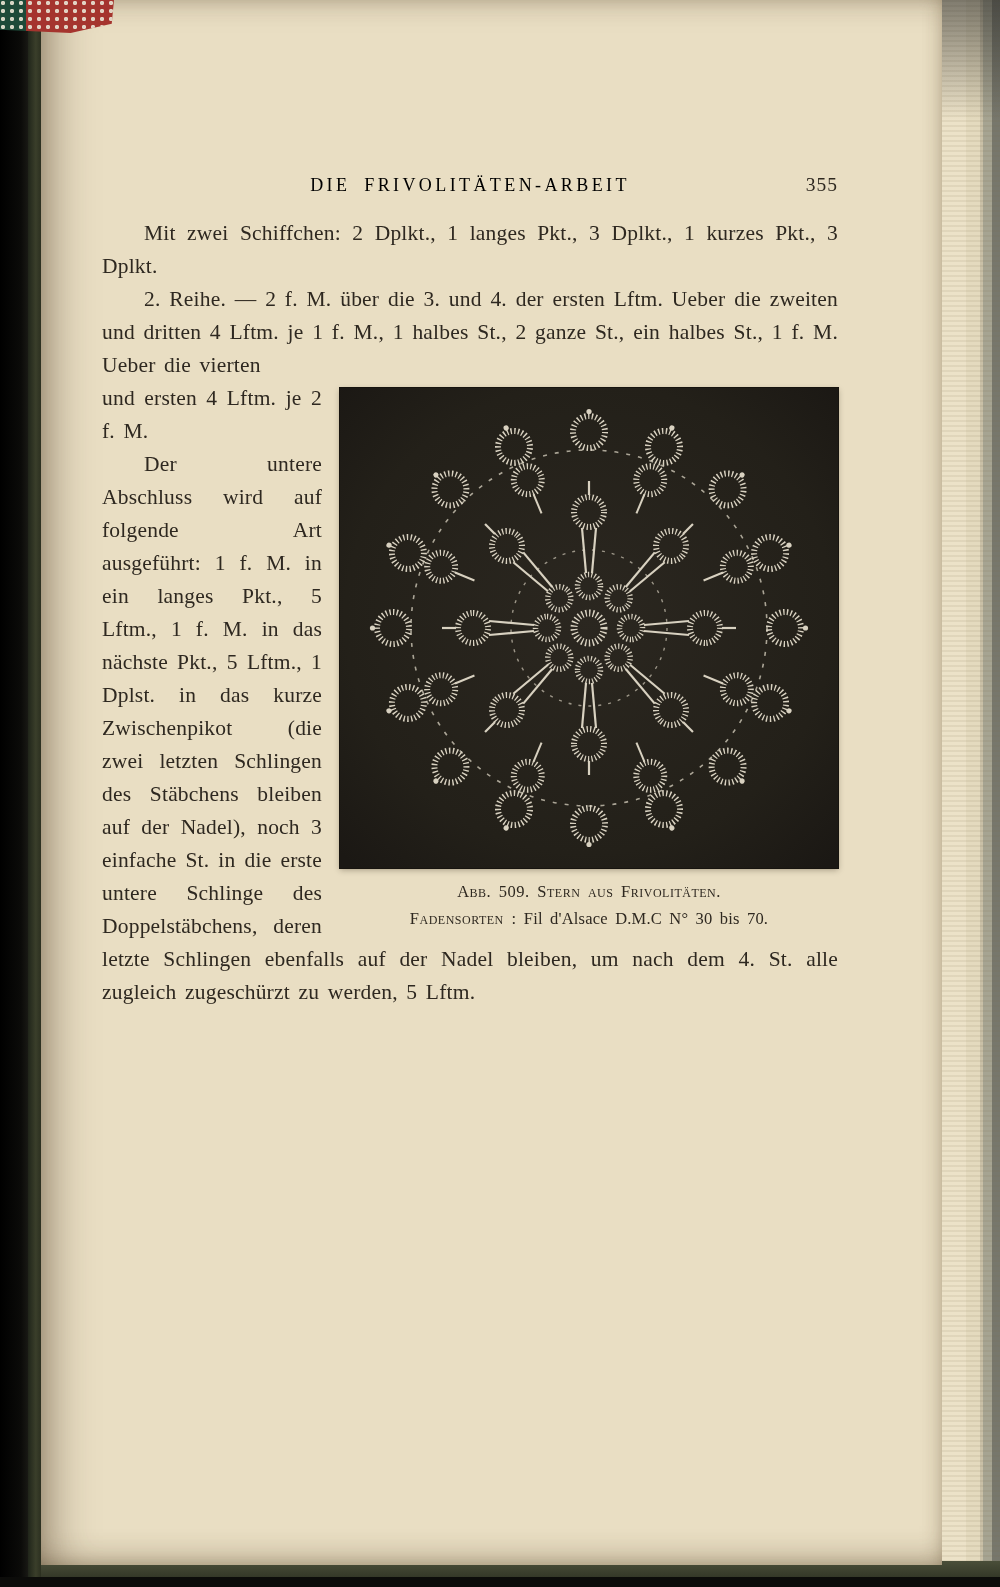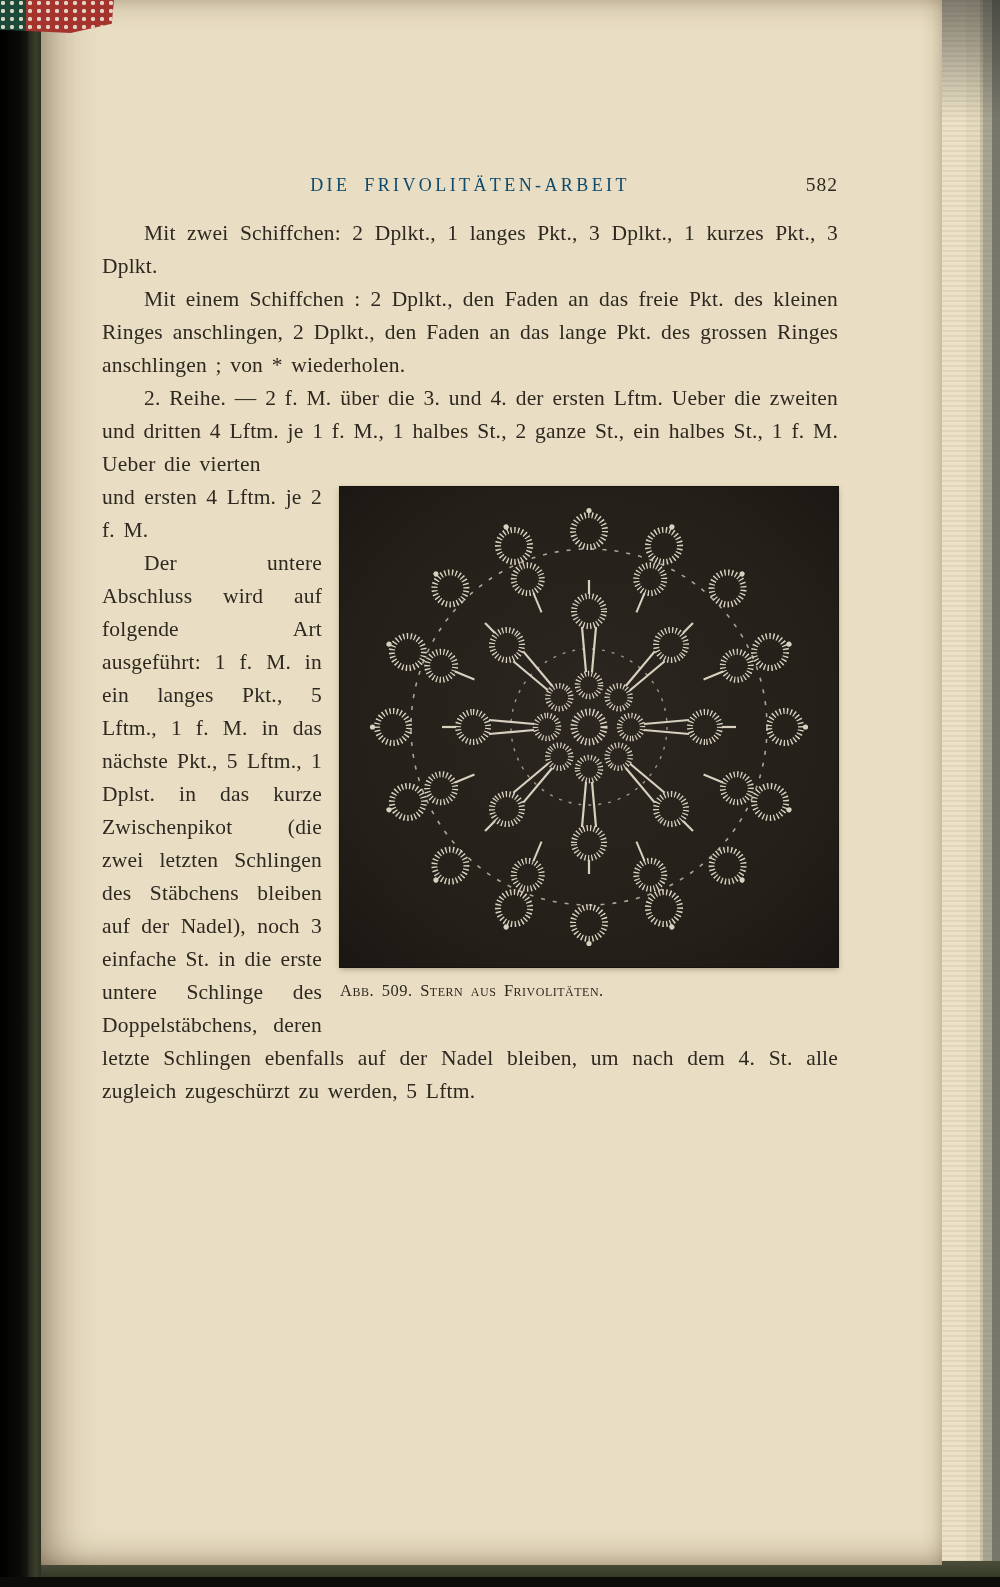--- a/index.html
+++ b/index.html
@@ -70,60 +70,59 @@
     color:#2e2820; font-size:21.5px; line-height:33px;
     text-align:justify; word-spacing:3px; letter-spacing:.2px;
     z-index:5;
   }
   .pagehead {
     display:grid; grid-template-columns:1fr auto 1fr; align-items:baseline;
     margin-bottom:15px;
   }
   .pagehead .title {
     grid-column:2; font-size:18px; letter-spacing:3.4px; word-spacing:6px;
-    text-align:center; color:#0c4a6e;
+    text-align:center; color:#000000;
   }
   .pagehead .pnum { justify-self:end; font-size:19.5px; letter-spacing:1px; }
 
   p { text-indent:42px; }
   p.noindent { text-indent:0; }
   p.clear { clear:both; }
 
   .figure { float:right; width:498px; margin:6px 0 10px 18px; text-indent:0; }
   .photo {
     width:498px; height:480px; position:relative;
     box-shadow:0 0 0 1px #17140f, 0 2px 6px rgba(40,30,15,.35);
     background:#232019;
   }
   .photo svg { display:block; width:100%; height:100%; }
-  .caption { margin-top:12px; text-align:left; font-size:16.5px; line-height:23.5px; }
+  .caption { margin-top:12px; text-align:center; font-size:16.5px; line-height:23.5px; }
   .cap-title { letter-spacing:.6px; margin-bottom:3px; }
   .sc { font-variant:small-caps; letter-spacing:.5px; }
 </style>
 </head>
 <body>
 
 <div class="spine-black"></div>
 <div class="cover-edge"></div>
 <div class="bottom-olive"></div>
 <div class="bottom-dark"></div>
 <div class="page-edges"></div>
 <div class="headband"></div>
 
 <div class="page">
   <div class="content">
 
     <div class="pagehead">
       <span></span>
       <span class="title">DIE FRIVOLITÄTEN-ARBEIT</span>
-      <span class="pnum">582</span>
+      <span class="pnum">355</span>
     </div>
 
     <p>Mit zwei Schiffchen: 2 Dplkt., 1 langes Pkt., 3 Dplkt., 1 kurzes Pkt., 3 Dplkt.</p>
-    <p>Mit einem Schiffchen : 2 Dplkt., den Faden an das freie Pkt. des kleinen Ringes anschlingen, 2 Dplkt., den Faden an das lange Pkt. des grossen Ringes anschlingen ; von * wiederholen.</p>
     <p>2. Reihe. — 2 f. M. über die 3. und 4. der ersten Lftm. Ueber die zweiten und dritten 4 Lftm. je 1 f. M., 1 halbes St., 2 ganze St., ein halbes St., 1 f. M. Ueber die vierten</p>
 
     <div>
       <div class="figure">
         <div class="photo">
           <svg viewBox="0 0 498 480" xmlns="http://www.w3.org/2000/svg">
             <defs>
               <radialGradient id="bgGrad" cx="50%" cy="48%" r="70%">
                 <stop offset="0%" stop-color="#2b2720"></stop>
                 <stop offset="70%" stop-color="#232019"></stop>
@@ -180,20 +179,21 @@
               <use href="#scallop" transform="rotate(247.5)"></use>
               <use href="#scallop" transform="rotate(270)"></use>
               <use href="#scallop" transform="rotate(292.5)"></use>
               <use href="#scallop" transform="rotate(315)"></use>
               <use href="#scallop" transform="rotate(337.5)"></use>
             </g>
           </svg>
         </div>
         <div class="caption">
           <div class="cap-title sc">Abb. 509. Stern aus Frivolitäten.</div>
+          <div class="cap-line"><span class="sc">Fadensorten :</span><span> Fil d'Alsace D.M.C N° 30 bis 70.</span></div>
         </div>
       </div>
 
       <p class="noindent">und ersten 4 Lftm. je 2 f. M.</p>
       <p>Der untere Abschluss wird auf folgende Art ausgeführt: 1 f. M. in ein langes Pkt., 5 Lftm., 1 f. M. in das nächste Pkt., 5 Lftm., 1 Dplst. in das kurze Zwischenpikot (die zwei letzten Schlingen des Stäbchens bleiben auf der Nadel), noch 3 einfache St. in die erste untere Schlinge des Doppelstäbchens, deren letzte Schlingen ebenfalls auf der Nadel bleiben, um nach dem 4. St. alle zugleich zugeschürzt zu werden, 5 Lftm.</p>
     </div>
 
 
   </div>
 </div>

